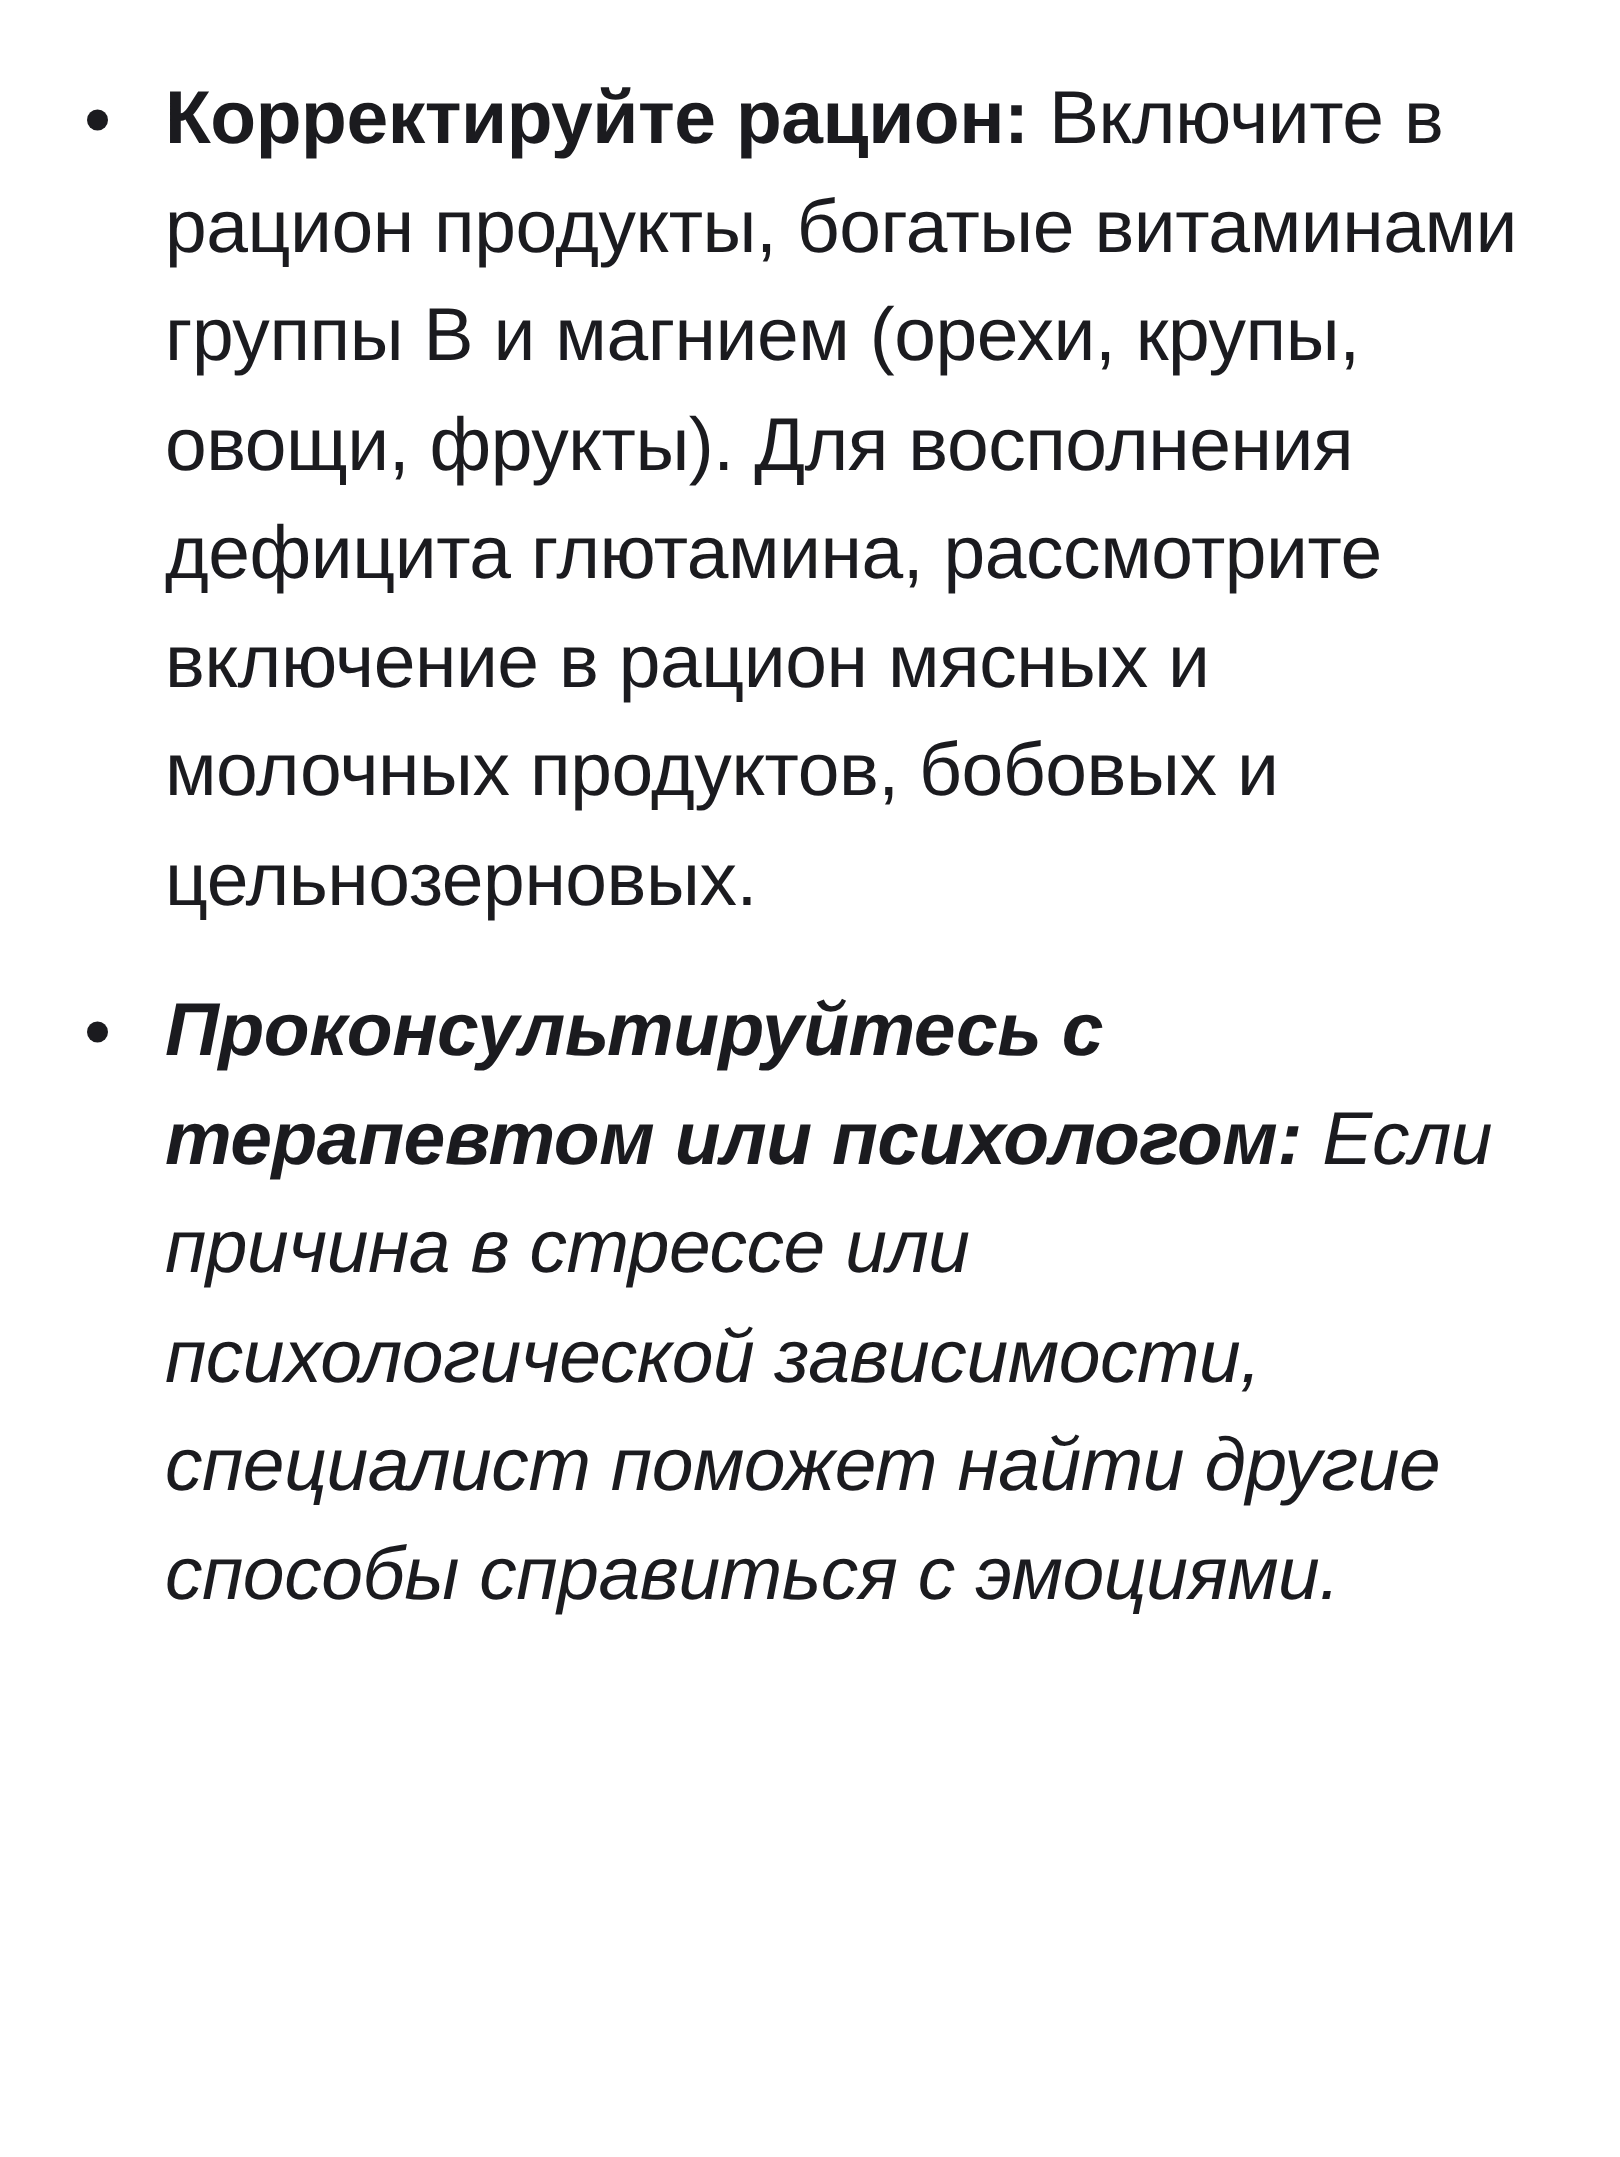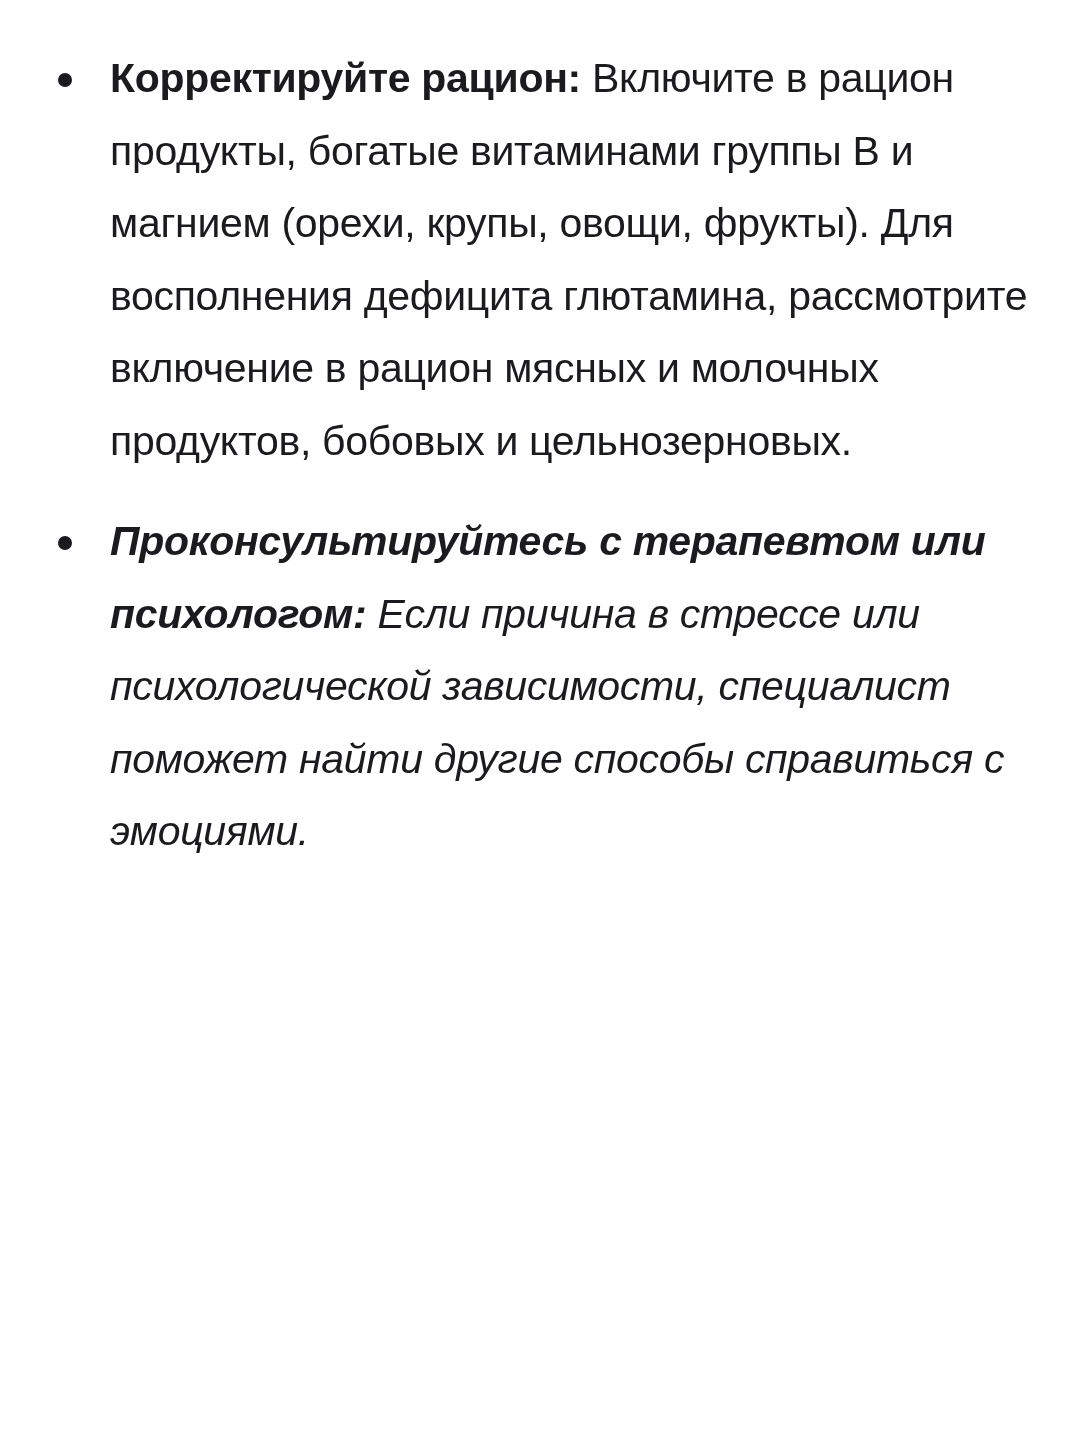--- a/index.html
+++ b/index.html
@@ -1,19 +1,19 @@
 <!DOCTYPE html>
 <html><head>
 <meta charset="utf-8">
 <style>
   html, body { margin: 0; padding: 0; background: #ffffff; }
   body { width: 1080px; height: 1438px; overflow: hidden; position: relative;
          font-family: "Liberation Sans", "DejaVu Sans", sans-serif; color: #1b1b1f; }
   .list { list-style: none; margin: 0; padding: 0; position: absolute; left: 0; top: 42px; width: 1080px; }
-  .item { position: relative; padding-left: 110px; padding-right: 50px; font-size: 41px; line-height: 72.5px; margin-bottom: 28px; letter-spacing: -0.3px; }
+  .item { position: relative; padding-left: 110px; padding-right: 50px; font-size: 50px; line-height: 72.5px; margin-bottom: 28px; letter-spacing: -0.3px; }
   .item:nth-child(2) { margin-bottom: 30px; font-style: italic; }
   .bullet { position: absolute; left: 58px; top: 31px; width: 14px; height: 14px; border-radius: 50%; background: #1b1b1f; }
   .bold { font-weight: bold; }
   .chip { display: inline-flex; align-items: center; justify-content: center; width: 82px; height: 58px;
           border-radius: 29px; background: #e9ecf9; vertical-align: middle; margin-left: 12px; position: relative; top: -4px; cursor: pointer; }
   .chip svg { width: 26px; height: 26px; }
 </style>
 </head>
 <body>
 

